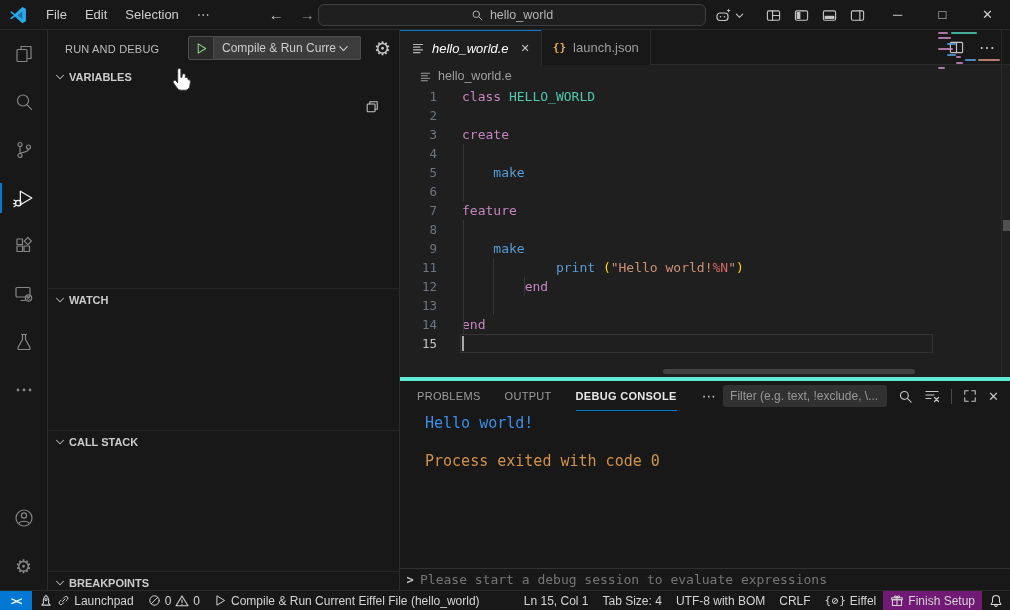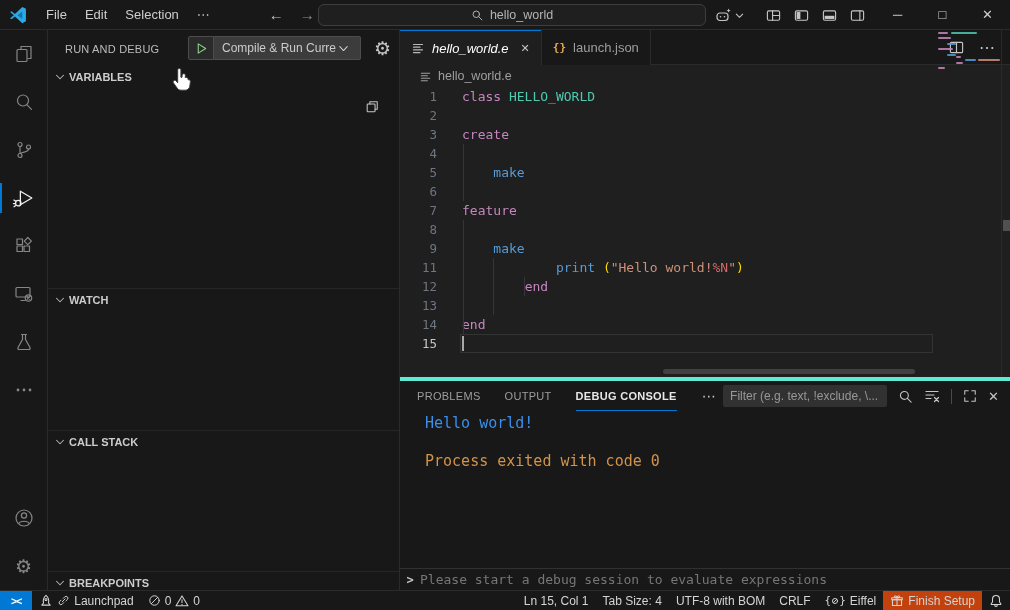--- a/index.html
+++ b/index.html
@@ -105,21 +105,21 @@
   .console-input{flex:1;background:transparent;border:none;outline:none;color:#ccc;
                  font:13px "DejaVu Sans Mono",monospace;}
   .console-input::placeholder{color:#767676;}
 
   
   .statusbar{position:absolute;left:0;top:590px;width:100%;height:20px;background:#181818;
              border-top:1px solid #2b2b2b;display:flex;align-items:stretch;font-size:12px;color:#d4d4d4;}
   .sb-item{display:flex;align-items:center;gap:4px;padding:0 7px;white-space:nowrap;}
   .remote{background:#0078d4;color:#fff;padding:0 11px;font-weight:700;font-size:10.5px;letter-spacing:-1px;}
   .sb-right{margin-left:auto;display:flex;}
-  .sb-item.highlight{background:#c2410c;}
+  .sb-item.highlight{background:#701a75;}
   .lang-icon{display:flex;align-items:center;font-family:"DejaVu Sans Mono",monospace;font-size:11px;color:#d4d4d4;}
 
   .hand-cursor{position:absolute;left:170px;top:66px;z-index:50;pointer-events:none;}
 </style>
 </head>
 <body>
 
 <div id="app">
 
   <div class="titlebar">
@@ -462,20 +462,26 @@
       <svg class="i" width="13" height="13" viewBox="0 0 16 16">
           <circle cx="8" cy="8" r="5.8"></circle>
           <path d="M4 12 L12 4"></path>
         </svg>
       <span>0</span>
       <svg class="i" width="14" height="14" viewBox="0 0 16 16">
           <path d="M8 2.2 L14.8 13.5 H1.2 Z"></path>
           <path d="M8 6.5 v3.2 M8 11.6 v.7"></path>
         </svg>
       <span>0</span>
+    </span>
+    <span class="sb-item">
+      <svg class="i" width="13" height="13" viewBox="0 0 16 16">
+          <path d="M4 2.5 L13 8 L4 13.5 Z"></path>
+        </svg>
+      <span>Compile &amp; Run Current Eiffel File (hello_world)</span>
     </span>
 
     <span class="sb-right">
       <span class="sb-item">Ln 15, Col 1</span>
       <span class="sb-item">Tab Size: 4</span>
       <span class="sb-item">UTF-8 with BOM</span>
       <span class="sb-item">CRLF</span>
       <span class="sb-item">
         <span class="lang-icon">
           <span>{</span>

